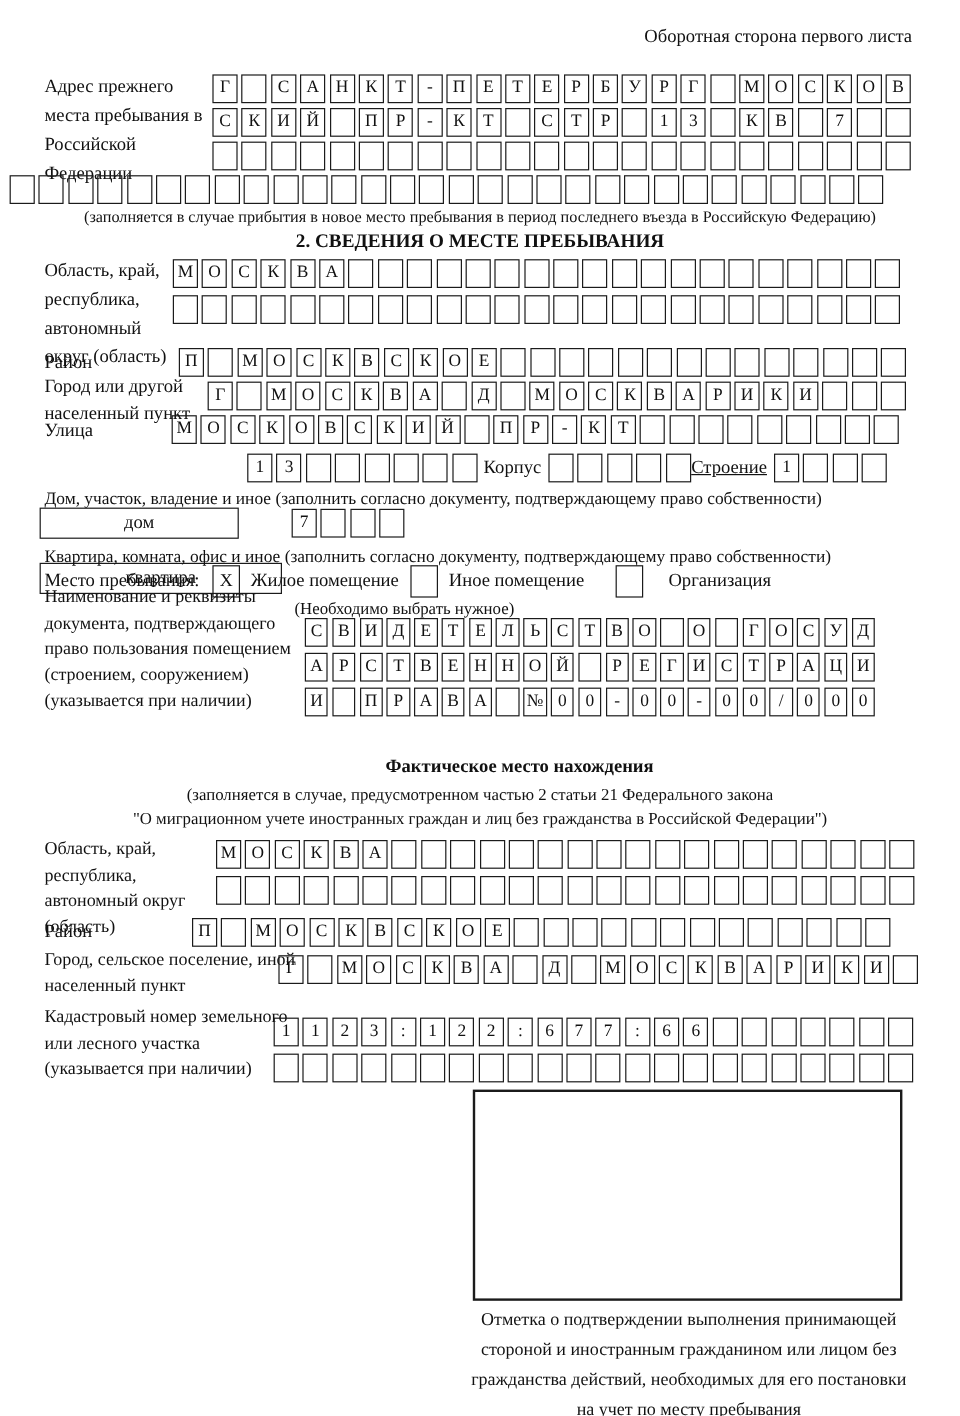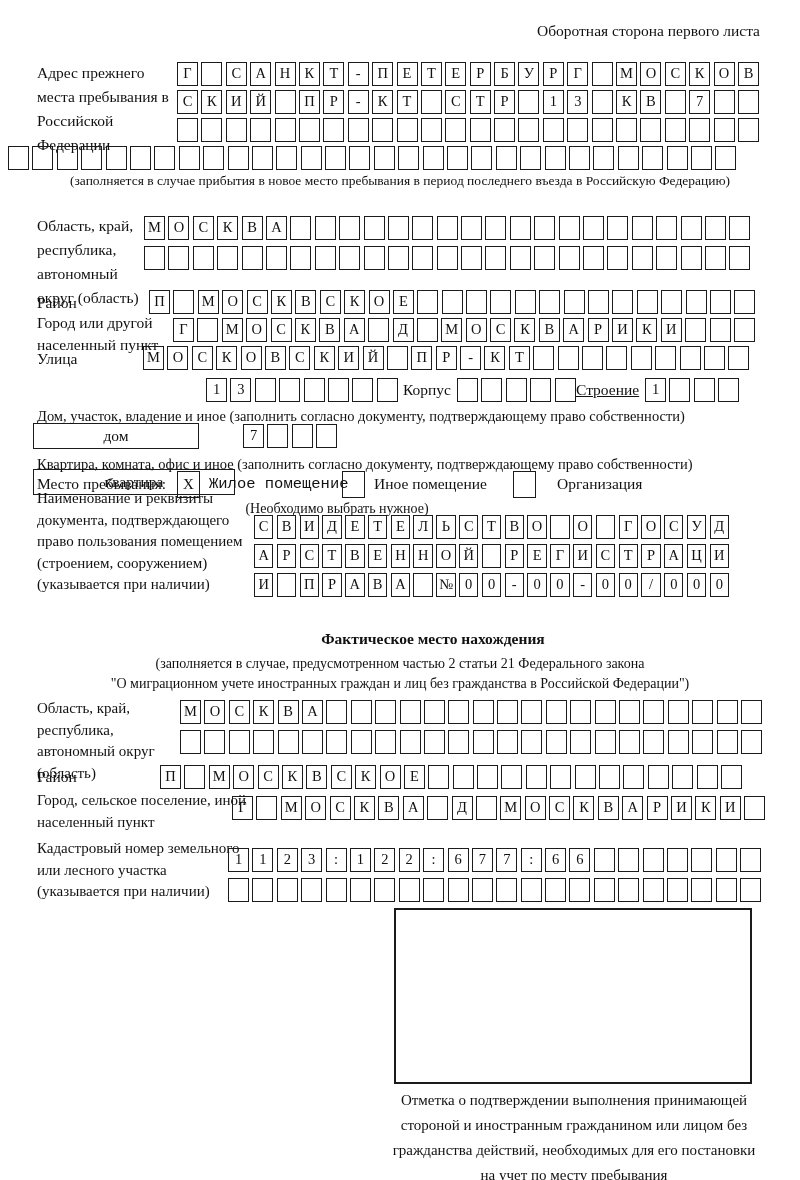--- a/index.html
+++ b/index.html
@@ -145,20 +145,21 @@
       <span class="cell"></span>
       <span class="cell"></span>
       <span class="cell"></span>
       <span class="cell"></span>
       <span class="cell"></span>
       <span class="cell"></span>
       <span class="cell"></span>
     </div>
   <div class="abs note" style="left:0;top:173px;">(заполняется в случае прибытия в новое место пребывания в период последнего въезда в Российскую Федерацию)</div>
 
+  <div class="abs title" style="left:0;top:193px;">2. СВЕДЕНИЯ О МЕСТЕ ПРЕБЫВАНИЯ</div>
 
   <div class="abs lbl" style="left:37px;top:214px;width:112px;">Область, край, республика, автономный округ (область)</div>
   <div class="abs cellrow" style="left:144px;top:216px;">
       <span class="cell">М</span>
       <span class="cell">О</span>
       <span class="cell">С</span>
       <span class="cell">К</span>
       <span class="cell">В</span>
       <span class="cell">А</span>
       <span class="cell"></span>
@@ -327,21 +328,21 @@
   <div class="abs cellrow" style="left:243px;top:424px;">
       <span class="cell">7</span>
       <span class="cell"></span>
       <span class="cell"></span>
       <span class="cell"></span>
     </div>
   <div class="abs capt" style="left:37px;top:456px;">Квартира, комната, офис и иное (заполнить согласно документу, подтверждающему право собственности)</div>
 
   <div class="abs" style="left:37px;top:475px;font-size:15.5px;">Место пребывания:</div>
   <div class="abs checkbox" style="left:177px;top:471px;">X</div>
-  <div class="abs" style="left:209px;top:475px;font-size:15.5px;font-family:Liberation Mono, monospace;">Жилое помещение</div>
+  <div class="abs" style="left:209px;top:475px;font-size:15.5px;">Жилое помещение</div>
   <div class="abs checkbox" style="left:342px;top:471px;"></div>
   <div class="abs" style="left:374px;top:475px;font-size:15.5px;">Иное помещение</div>
   <div class="abs checkbox" style="left:513px;top:471px;"></div>
   <div class="abs" style="left:557px;top:475px;font-size:15.5px;">Организация</div>
   <div class="abs" style="left:37px;top:501px;width:600px;text-align:center;font-size:14px;">(Необходимо выбрать нужное)</div>
 
   <div class="abs lbl tight" style="left:37px;top:488px;width:218px;">Наименование и реквизиты документа, подтверждающего право пользования помещением (строением, сооружением) (указывается при наличии)</div>
   <div class="abs cellrow sm" style="left:254px;top:515px;">
       <span class="cell">С</span>
       <span class="cell">В</span>

